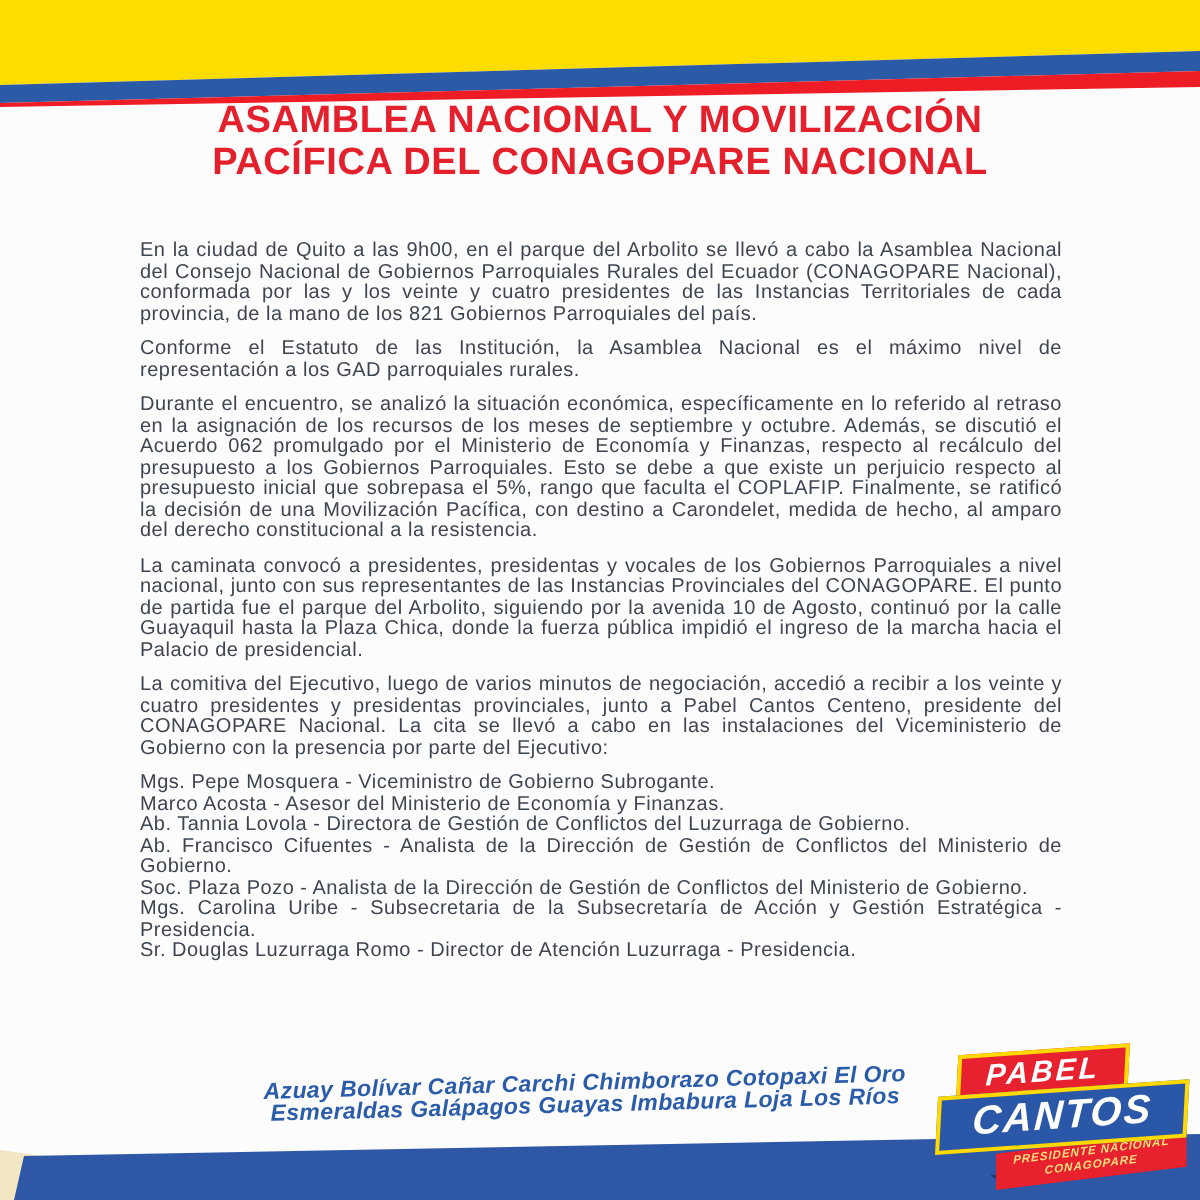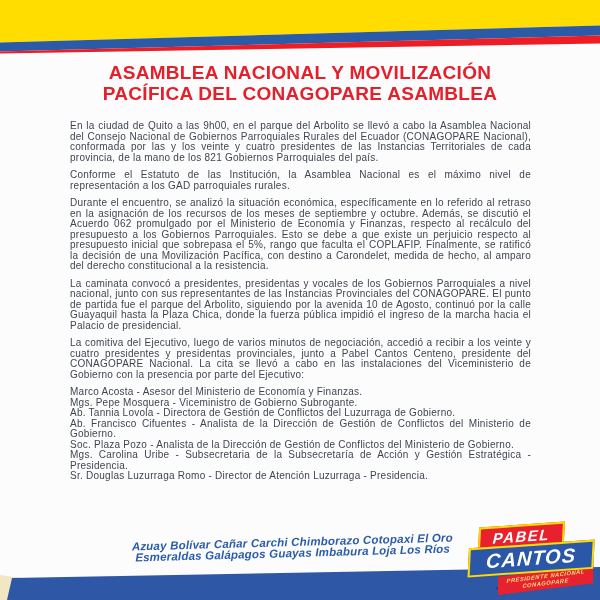--- a/index.html
+++ b/index.html
@@ -11,21 +11,21 @@
     width: 600px; height: 600px;
     background: #fcfcfc;
     overflow: hidden;
   }
 
   
   .top-band { position: absolute; top: 0; left: 0; width: 600px; height: 56px; }
 
   
   .headline {
-    position: absolute; top: 63px; left: 30px; width: 540px;
+    position: absolute; top: 51px; left: 30px; width: 540px;
     text-align: center;
     color: #e4202c;
     font-weight: 800;
     font-size: 19px;
     line-height: 20.5px;
     letter-spacing: 0.3px;
   }
 
   
   .content {
@@ -105,33 +105,33 @@
 <div class="page">
 
   <svg class="top-band" viewBox="0 0 600 56" preserveAspectRatio="none">
     <polygon points="0,0 600,0 600,25.5 0,42.5" fill="#ffdd00"></polygon>
     <polygon points="0,42.5 600,25.5 600,35.5 0,51.5" fill="#2b5aa7"></polygon>
     <polygon points="0,51.5 600,35.5 600,43.5 0,53.5" fill="#ee1c25"></polygon>
   </svg>
 
   <h1 class="headline">
     <span>ASAMBLEA NACIONAL Y MOVILIZACIÓN</span><br>
-    <span>PACÍFICA DEL CONAGOPARE ASAMBLEA</span>
+    <span>PACÍFICA DEL CONAGOPARE NACIONAL</span>
   </h1>
 
   <div class="content">
     <p>En la ciudad de Quito a las 9h00, en el parque del Arbolito se llevó a cabo la Asamblea Nacional del Consejo Nacional de Gobiernos Parroquiales Rurales del Ecuador (CONAGOPARE Nacional), conformada por las y los veinte y cuatro presidentes de las Instancias Territoriales de cada provincia, de la mano de los 821 Gobiernos Parroquiales del país.</p>
     <p>Conforme el Estatuto de las Institución, la Asamblea Nacional es el máximo nivel de representación a los GAD parroquiales rurales.</p>
     <p>Durante el encuentro, se analizó la situación económica, específicamente en lo referido al retraso en la asignación de los recursos de los meses de septiembre y octubre. Además, se discutió el Acuerdo 062 promulgado por el Ministerio de Economía y Finanzas, respecto al recálculo del presupuesto a los Gobiernos Parroquiales. Esto se debe a que existe un perjuicio respecto al presupuesto inicial que sobrepasa el 5%, rango que faculta el COPLAFIP. Finalmente, se ratificó la decisión de una Movilización Pacífica, con destino a Carondelet, medida de hecho, al amparo del derecho constitucional a la resistencia.</p>
     <p>La caminata convocó a presidentes, presidentas y vocales de los Gobiernos Parroquiales a nivel nacional, junto con sus representantes de las Instancias Provinciales del CONAGOPARE. El punto de partida fue el parque del Arbolito, siguiendo por la avenida 10 de Agosto, continuó por la calle Guayaquil hasta la Plaza Chica, donde la fuerza pública impidió el ingreso de la marcha hacia el Palacio de presidencial.</p>
     <p>La comitiva del Ejecutivo, luego de varios minutos de negociación, accedió a recibir a los veinte y cuatro presidentes y presidentas provinciales, junto a Pabel Cantos Centeno, presidente del CONAGOPARE Nacional. La cita se llevó a cabo en las instalaciones del Viceministerio de Gobierno con la presencia por parte del Ejecutivo:</p>
 
     <div class="attendees">
+      <div>Mgs. Pepe Mosquera - Viceministro de Gobierno Subrogante.</div>
       <div>Marco Acosta - Asesor del Ministerio de Economía y Finanzas.</div>
-      <div>Mgs. Pepe Mosquera - Viceministro de Gobierno Subrogante.</div>
       <div>Ab. Tannia Lovola - Directora de Gestión de Conflictos del Luzurraga de Gobierno.</div>
       <div>Ab. Francisco Cifuentes - Analista de la Dirección de Gestión de Conflictos del Ministerio de Gobierno.</div>
       <div>Soc. Plaza Pozo - Analista de la Dirección de Gestión de Conflictos del Ministerio de Gobierno.</div>
       <div>Mgs. Carolina Uribe - Subsecretaria de la Subsecretaría de Acción y Gestión Estratégica - Presidencia.</div>
       <div>Sr. Douglas Luzurraga Romo - Director de Atención Luzurraga - Presidencia.</div>
     </div>
   </div>
 
   <div class="provinces">
     <div>Azuay Bolívar Cañar Carchi Chimborazo Cotopaxi El Oro</div>

